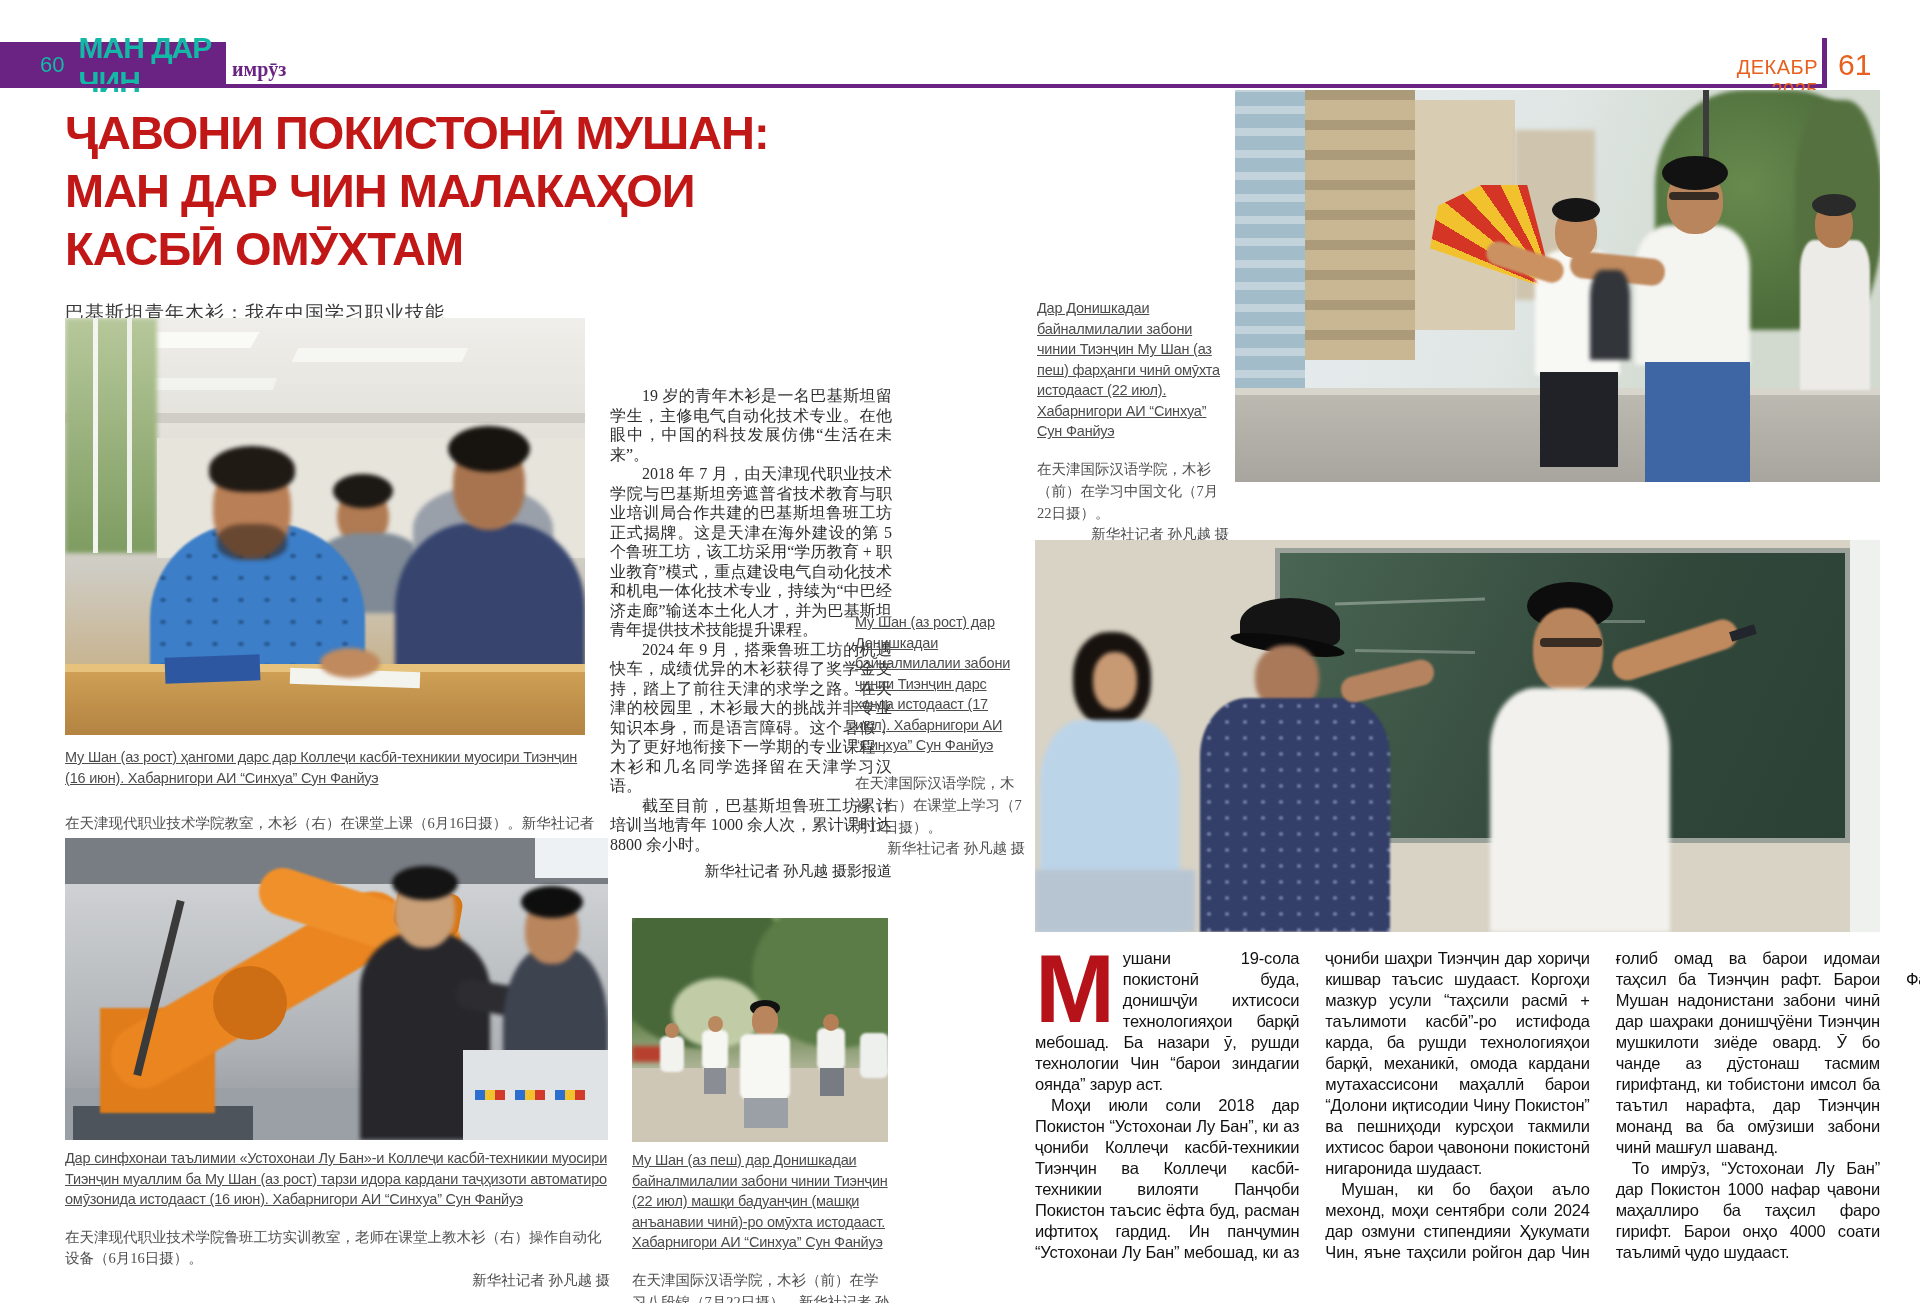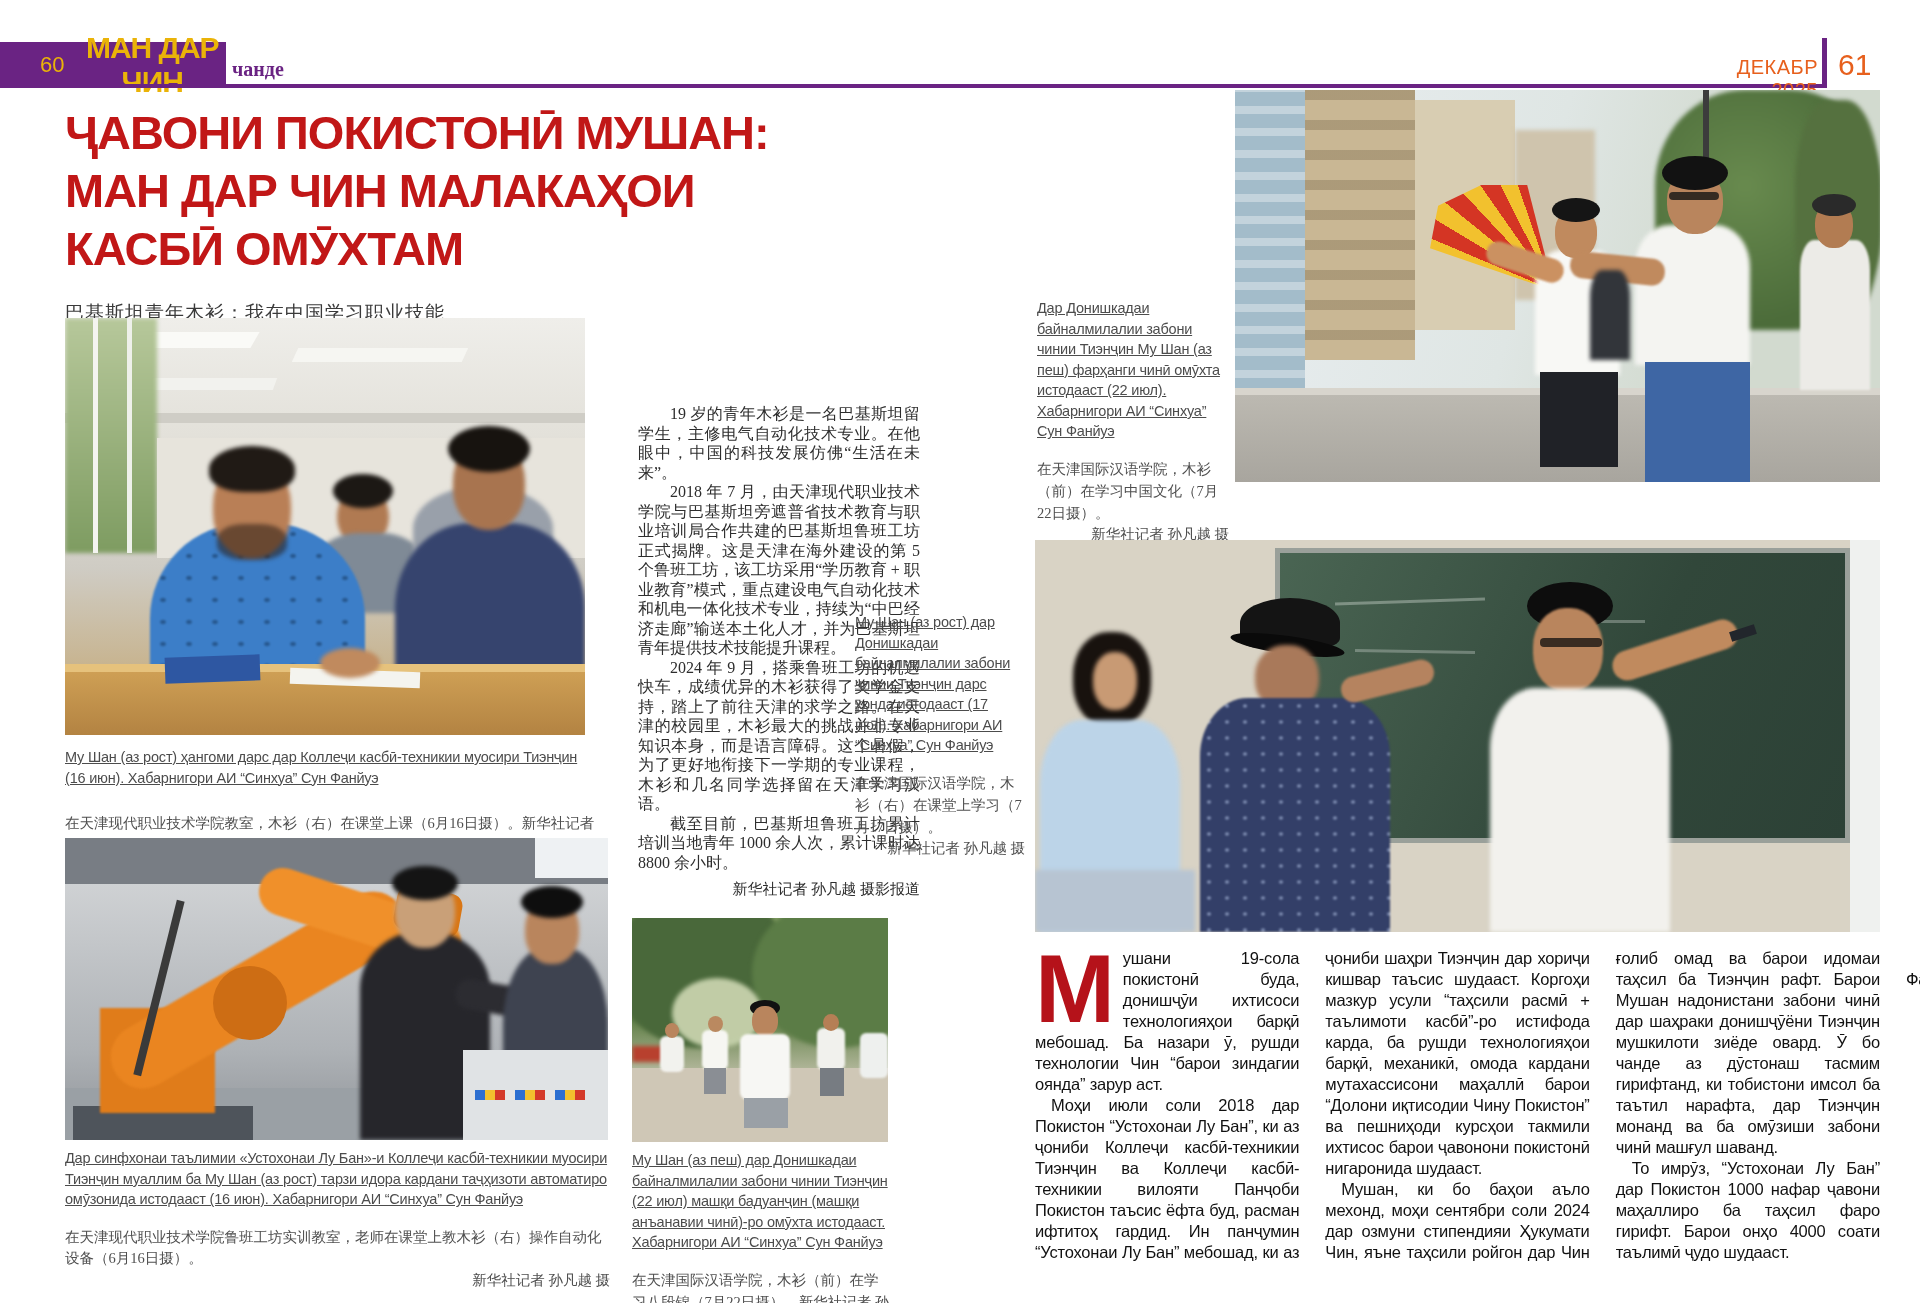--- a/index.html
+++ b/index.html
@@ -1,56 +1,56 @@
 <!DOCTYPE html>
 <html><head>
 <meta charset="utf-8">
 <style>
   html,body{margin:0;padding:0;background:#fff;}
   .spread{position:relative;width:1920px;height:1303px;background:#ffffff;font-family:"Liberation Sans",sans-serif;overflow:hidden;}
   .abs{position:absolute;}
   
-  .hdr-bar{left:0;top:42px;width:226px;height:46px;background:#6a2383;color:#eab308;display:flex;align-items:center;text-align:center;}
+  .hdr-bar{left:0;top:42px;width:226px;height:46px;background:#6a2383;color:#14b8a6;display:flex;align-items:center;}
   .hdr-num{font-size:22px;margin-left:40px;margin-right:14px;}
   .hdr-title{font-size:30px;font-weight:bold;letter-spacing:-1px;}
   .hdr-cn{left:232px;top:58px;font-size:20px;font-weight:bold;color:#6a2383;font-family:"Liberation Serif",serif;}
   .hdr-rule{left:0;top:84px;width:1822px;height:4px;background:#6a2383;}
   .hdr-issue{left:1700px;top:56px;width:118px;text-align:right;font-size:20px;color:#e7601d;letter-spacing:.5px;}
   .hdr-vline{left:1822px;top:38px;width:5px;height:50px;background:#6a2383;}
   .hdr-num-r{left:1838px;top:48px;font-size:30px;color:#e7601d;}
   
   .headline{left:65px;top:104px;width:760px;color:#c11717;font-weight:bold;font-size:47px;line-height:58px;letter-spacing:-1px;}
   .subtitle{left:65px;top:300px;width:700px;color:#3a3a3a;font-size:19px;letter-spacing:1px;font-family:"Liberation Serif",serif;}
   
   .ph{position:absolute;overflow:hidden;}
   .ph .s{position:absolute;}
   .soft{filter:blur(2px);}
   .soft1{filter:blur(1px);}
   
   .cap-tj{font-size:14.5px;line-height:1.42;letter-spacing:-.2px;color:#4c4c4c;text-decoration:underline;}
   .cap-cn{font-size:14.5px;line-height:1.5;color:#4f4f4f;font-family:"Liberation Serif",serif;margin-top:17px;}
   .credit{display:block;text-align:right;}
-  .cn-article{left:610px;top:404px;width:282px;height:528px;font-family:"Liberation Serif",serif;font-size:16px;line-height:19.5px;color:#2d2d2d;text-align:justify;margin-left:28px;}
+  .cn-article{left:610px;top:386px;width:282px;height:528px;font-family:"Liberation Serif",serif;font-size:16px;line-height:19.5px;color:#2d2d2d;text-align:justify;}
   .cn-article p{margin:0;text-indent:2em;}
   .cn-byline{text-align:right;margin-top:8px;font-family:"Liberation Serif",serif;font-size:15px;color:#2d2d2d;}
   .body-cols{left:1035px;top:948px;width:845px;height:330px;column-count:3;column-gap:26px;column-fill:auto;font-size:16.5px;line-height:21px;letter-spacing:-.2px;color:#111;text-align:justify;}
   .body-cols p{margin:0;}
   .body-cols p.ind{text-indent:16px;}
   .dropcap{float:left;font-size:96px;line-height:78px;font-weight:bold;color:#b5121a;padding:2px 8px 0 0;}
 </style>
 </head>
 <body>
 
 <div class="spread">
 
   <div class="abs hdr-bar">
     <span class="hdr-num">60</span>
     <span class="hdr-title">МАН ДАР ЧИН</span>
   </div>
-  <div class="abs hdr-cn">чанде</div>
+  <div class="abs hdr-cn">имрӯз</div>
   <div class="abs hdr-rule"></div>
   <div class="abs hdr-issue">ДЕКАБР 2025</div>
   <div class="abs hdr-vline"></div>
   <div class="abs hdr-num-r">61</div>
 
   <div class="abs subtitle">巴基斯坦青年木衫：我在中国学习职业技能</div>
   <div class="abs headline">
     <div>ҶАВОНИ ПОКИСТОНӢ МУШАН:</div>
     <div>МАН ДАР ЧИН МАЛАКАҲОИ</div>
     <div>КАСБӢ ОМӮХТАМ</div>

